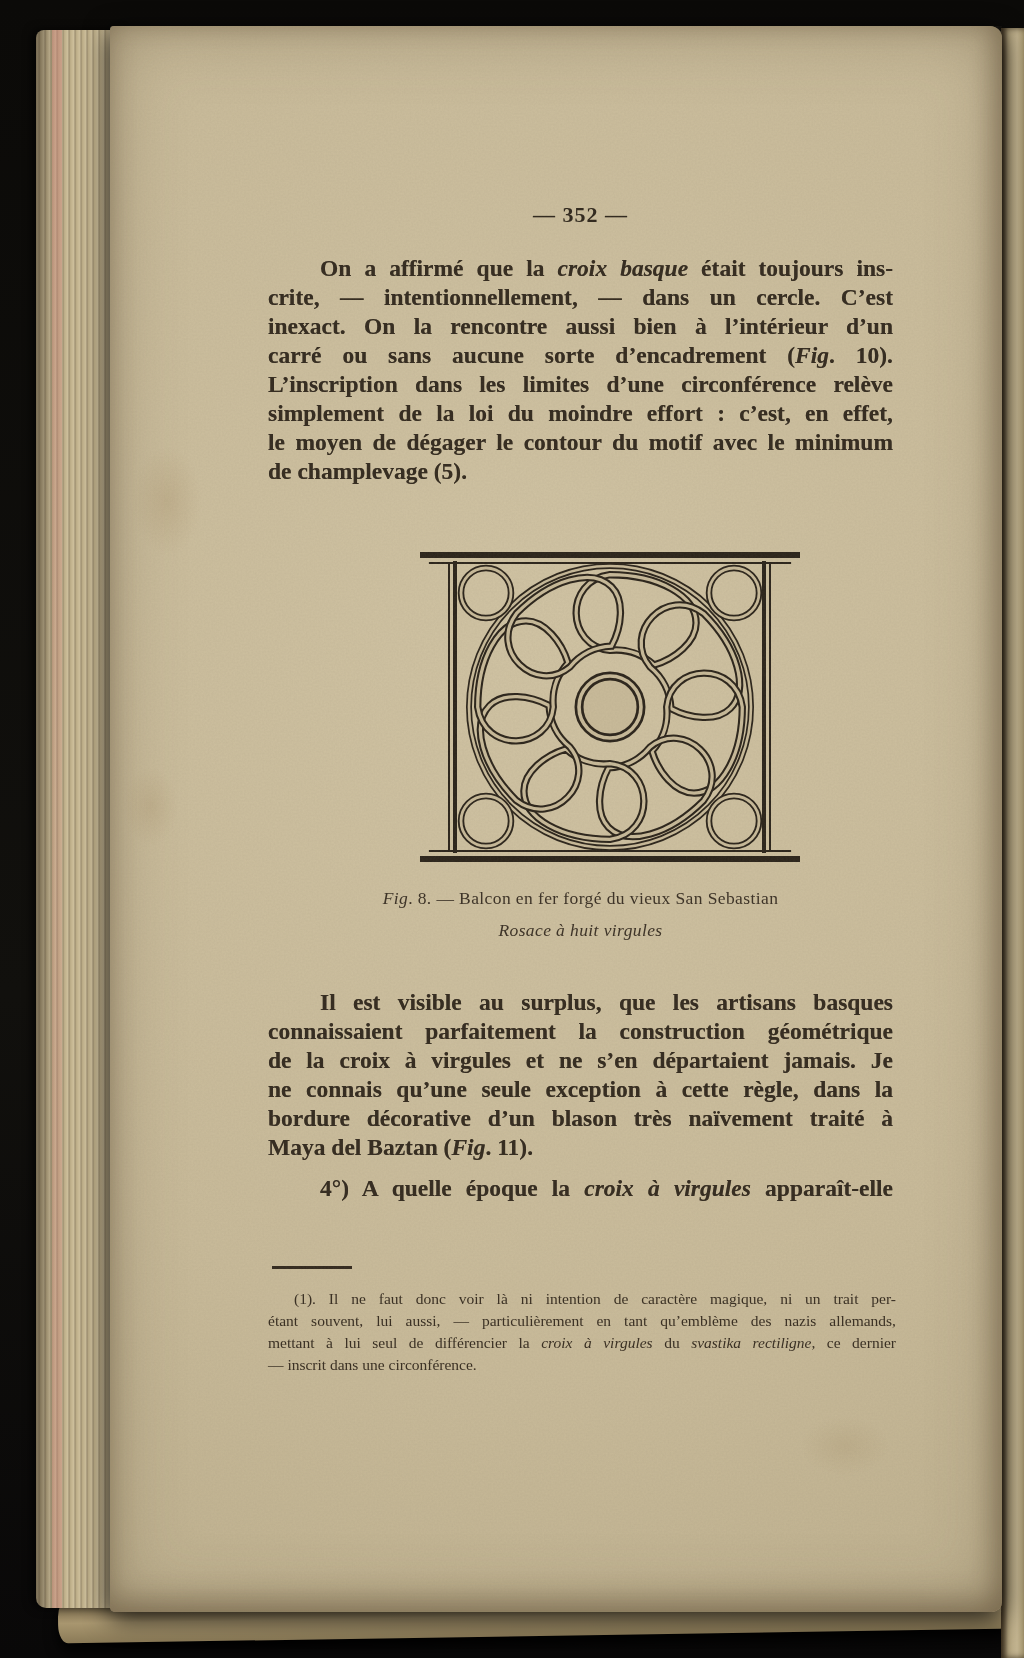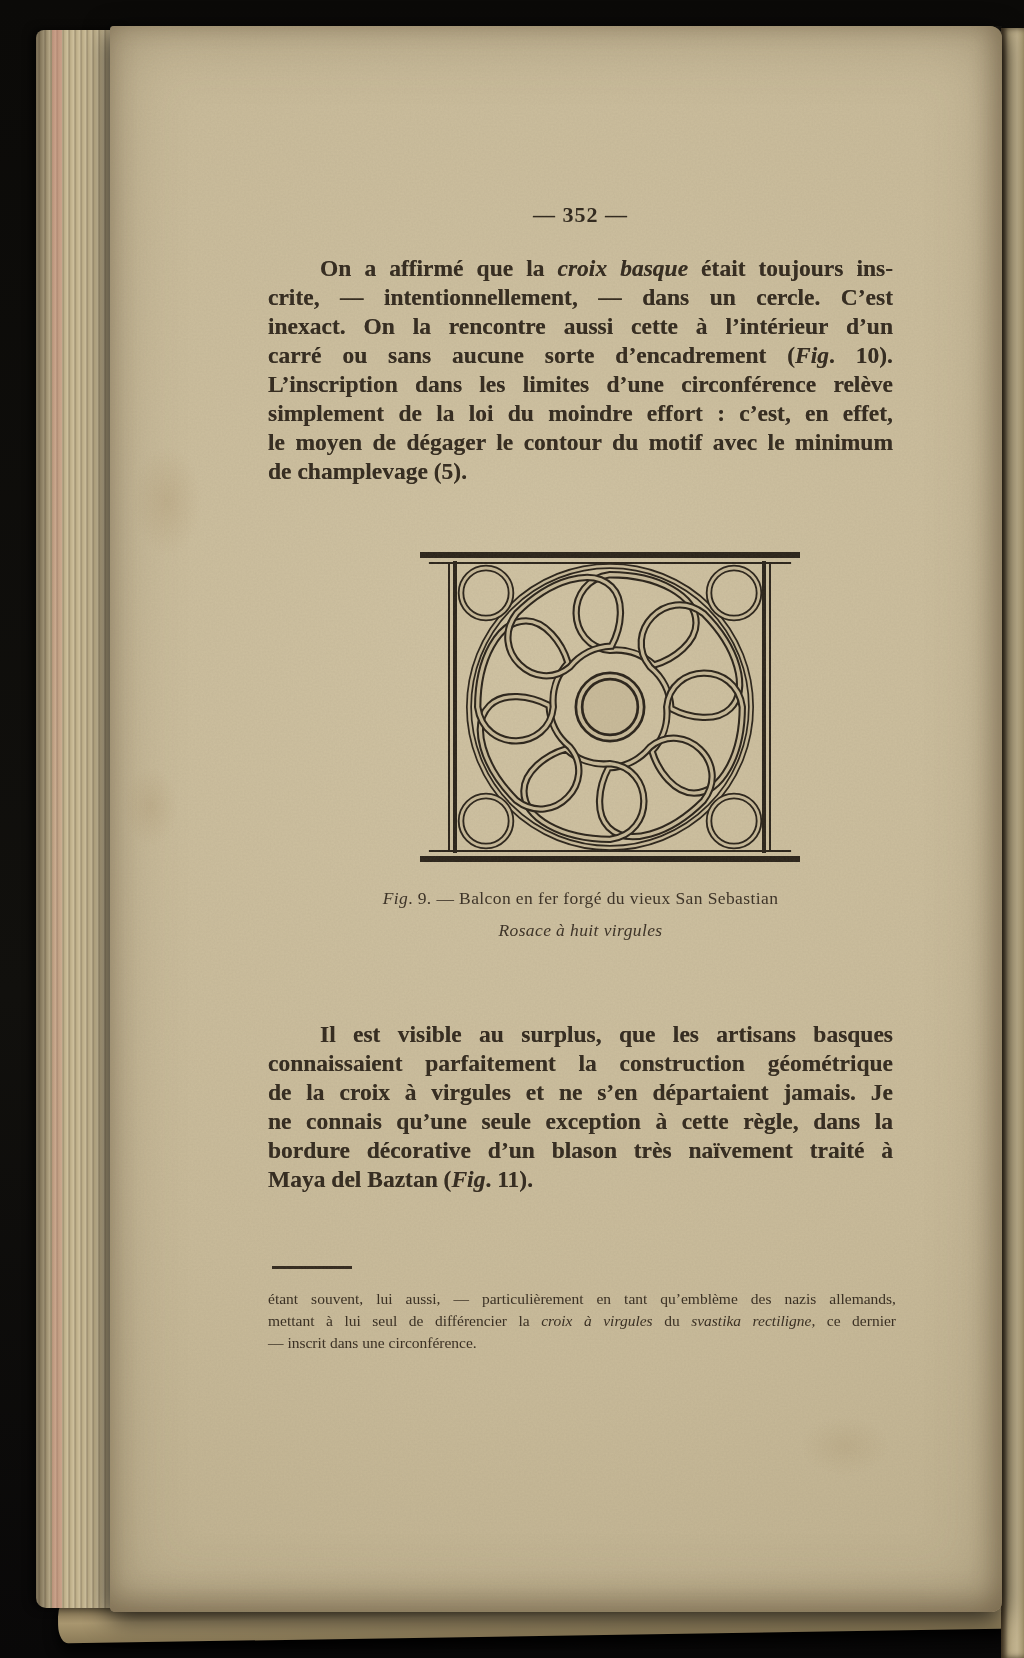--- a/index.html
+++ b/index.html
@@ -34,21 +34,21 @@
   .stain.s3 { left:690px; top:1390px; width:90px; height:60px; background:radial-gradient(closest-side, rgba(120,90,45,.10), rgba(120,90,45,0)); }
   .grain { position:absolute; left:0; top:0; width:100%; height:100%; pointer-events:none; }
   .page-number { position:absolute; left:158px; top:176px; width:625px; text-align:center;
                  font-size:22px; font-weight:700; letter-spacing:1px; color:#2e261c; }
   .para { position:absolute; left:158px; width:625px; font-size:23.5px; font-weight:700;
           color:#32291e; text-shadow:0 0 .6px rgba(46,38,28,.55); }
   .para .jl, .footnote .jl { text-align:justify; text-align-last:justify; white-space:normal; }
   .para .jl { height:29px; line-height:29px; }
   .para .jl.first { text-indent:52px; }
   .para .jl.last, .footnote .jl.last { text-align-last:left; }
-  .p1 { top:228px; } .p2 { top:994px; } .p3 { top:1148px; }
+  .p1 { top:228px; } .p2 { top:962px; } .p3 { top:1148px; }
   .it { font-style:italic;font-family:Liberation Serif, serif; }
   .figure-wrap { position:absolute; left:310px; top:522px; width:380px; height:320px; }
   .caption { position:absolute; left:133px; width:675px; text-align:center; font-size:17.5px;
              font-weight:400; color:#3a3025; letter-spacing:.4px; }
   .cap1 { top:862px; } .cap2 { top:894px; }
   .footnote-rule { position:absolute; left:162px; top:1240px; width:80px; height:3px; background:#32291e; }
   .footnote { position:absolute; left:158px; top:1262px; width:628px; font-size:15.5px; font-weight:400;
               color:#362c20; }
   .footnote .jl { height:22px; line-height:22px; }
   .footnote .jl.first { text-indent:26px; }
@@ -65,21 +65,21 @@
   <div class="page">
     <div class="stain s1"></div>
     <div class="stain s2"></div>
     <div class="stain s3"></div>
 
     <div class="page-number">— 352 —</div>
 
     <div class="para p1">
         <div class="jl first"><span>On a affirmé que la </span><span class="it">croix basque</span><span> était toujours ins-</span></div>
         <div class="jl"><span>crite, — intentionnellement, — dans un cercle. C’est</span></div>
-        <div class="jl"><span>inexact. On la rencontre aussi cette à l’intérieur d’un</span></div>
+        <div class="jl"><span>inexact. On la rencontre aussi bien à l’intérieur d’un</span></div>
         <div class="jl"><span>carré ou sans aucune sorte d’encadrement (</span><span class="it">Fig</span><span>. 10).</span></div>
         <div class="jl"><span>L’inscription dans les limites d’une circonférence relève</span></div>
         <div class="jl"><span>simplement de la loi du moindre effort : c’est, en effet,</span></div>
         <div class="jl"><span>le moyen de dégager le contour du motif avec le minimum</span></div>
         <div class="jl last"><span>de champlevage (5).</span></div>
       </div>
 
     <div class="figure-wrap">
       <svg width="380" height="320" viewBox="0 0 380 320">
         <defs>
@@ -129,36 +129,38 @@
           <use href="#virgule" transform="rotate(270)" stroke="#c9bb9a" stroke-width="3.1"></use>
           <use href="#virgule" transform="rotate(315)" stroke="#2a231a" stroke-width="7"></use>
           <use href="#virgule" transform="rotate(315)" stroke="#c9bb9a" stroke-width="3.1"></use>
         </g>
 
         <circle cx="190" cy="159" r="31" fill="#c9bb9a" stroke="#2a231a" stroke-width="9"></circle>
         <circle cx="190" cy="159" r="31" fill="none" stroke="#c9bb9a" stroke-width="3.6"></circle>
       </svg>
     </div>
 
-    <div class="caption cap1"><span class="it">Fig</span><span>. 9. — Balcon en fer forgé du vieux San Sebastian</span></div>
+    <div class="caption cap1"><span class="it">Fig</span><span>. 8. — Balcon en fer forgé du vieux San Sebastian</span></div>
     <div class="caption cap2"><span class="it">Rosace à huit virgules</span></div>
 
     <div class="para p2">
         <div class="jl first"><span>Il est visible au surplus, que les artisans basques</span></div>
         <div class="jl"><span>connaissaient parfaitement la construction géométrique</span></div>
         <div class="jl"><span>de la croix à virgules et ne s’en départaient jamais. Je</span></div>
         <div class="jl"><span>ne connais qu’une seule exception à cette règle, dans la</span></div>
         <div class="jl"><span>bordure décorative d’un blason très naïvement traité à</span></div>
         <div class="jl last"><span>Maya del Baztan (</span><span class="it">Fig</span><span>. 11).</span></div>
       </div>
     <div class="para p3">
+        <div class="jl first"><span>4°) A quelle époque la </span><span class="it">croix à virgules</span><span> apparaît-elle</span></div>
       </div>
 
     <div class="footnote-rule"></div>
     <div class="footnote">
+        <div class="jl first"><span>(1). Il ne faut donc voir là ni intention de caractère magique, ni un trait per-</span></div>
         <div class="jl"><span>étant souvent, lui aussi, — particulièrement en tant qu’emblème des nazis allemands,</span></div>
         <div class="jl"><span>mettant à lui seul de différencier la </span><span class="it">croix à virgules</span><span> du </span><span class="it">svastika rectiligne,</span><span> ce dernier</span></div>
         <div class="jl last"><span>— inscrit dans une circonférence.</span></div>
       </div>
 
     <svg class="grain" viewBox="0 0 892 1586" preserveAspectRatio="none">
       <filter id="gr">
         <feTurbulence type="fractalNoise" baseFrequency="0.55" numOctaves="2" seed="7"></feTurbulence>
         <feColorMatrix type="matrix" values="0 0 0 0 0.24  0 0 0 0 0.20  0 0 0 0 0.13  0 0 0 0.12 0"></feColorMatrix>
       </filter>

